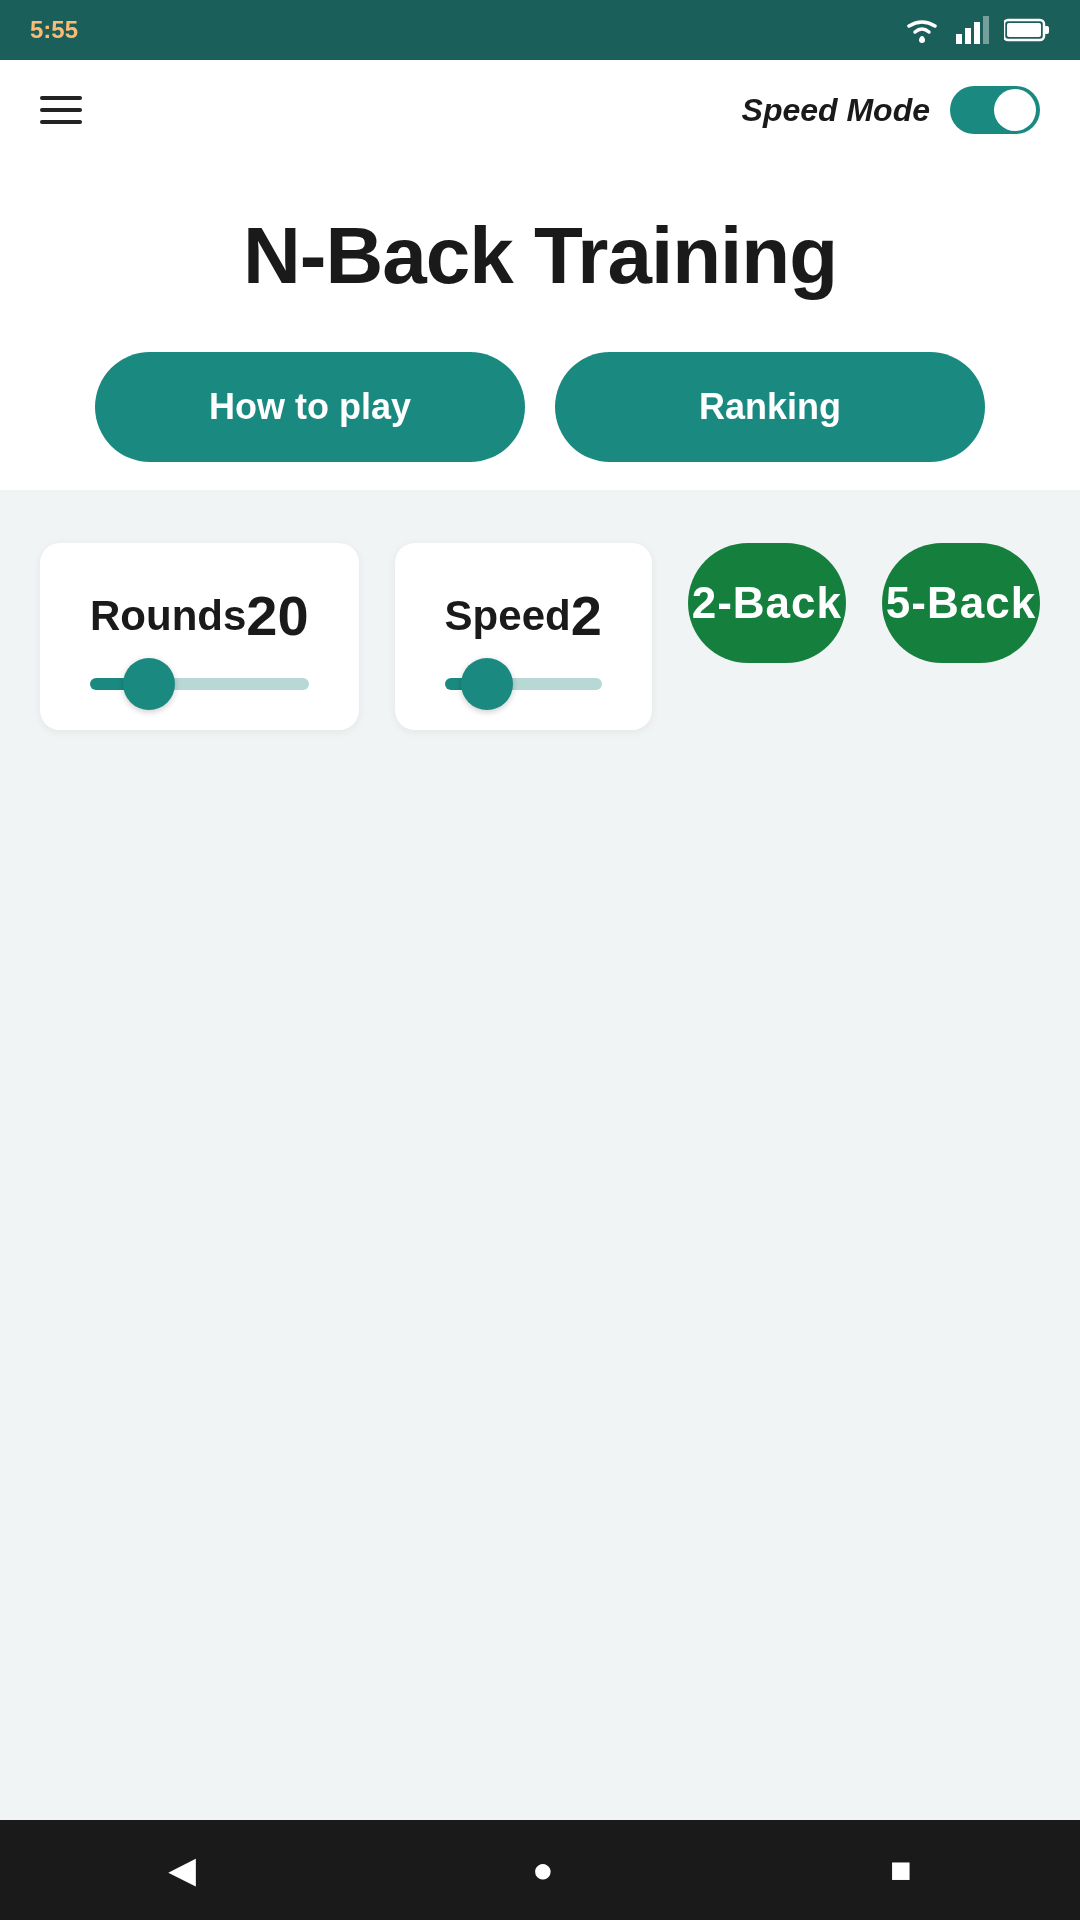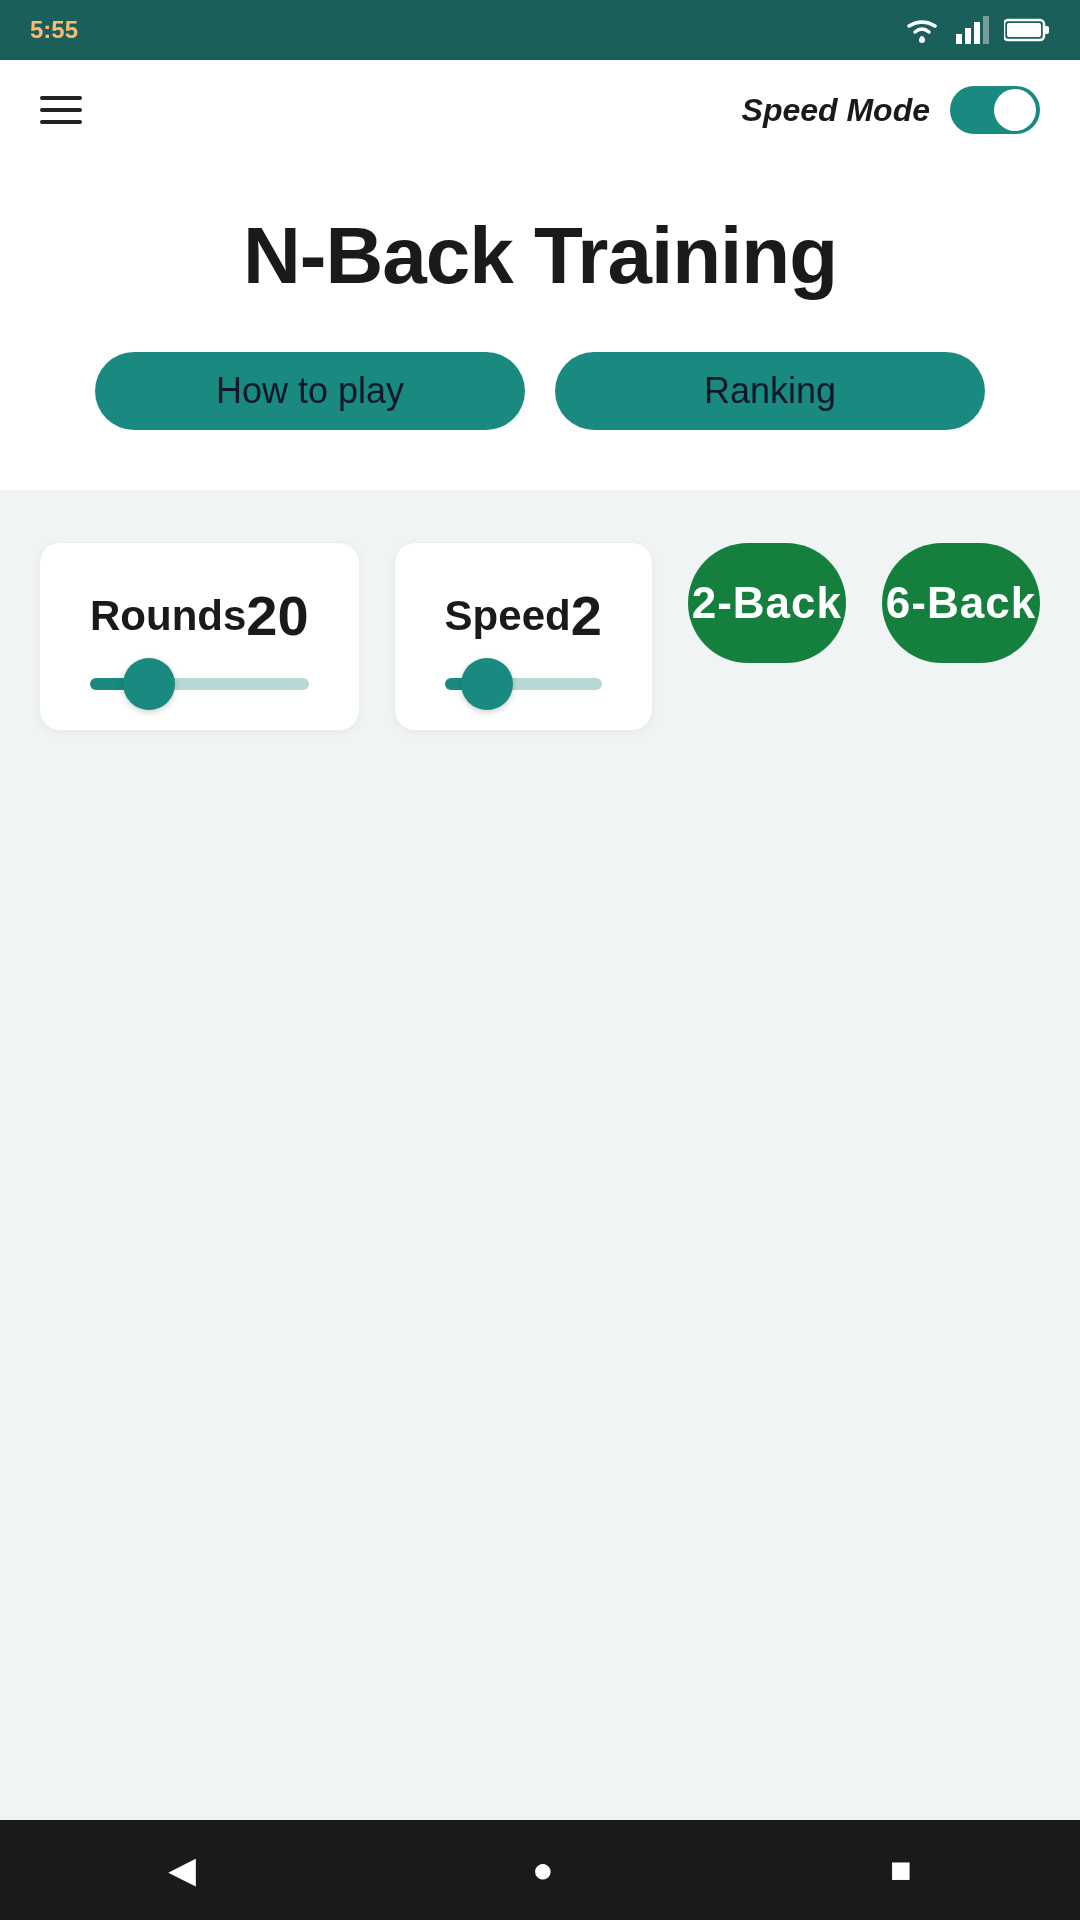--- a/index.html
+++ b/index.html
@@ -100,46 +100,46 @@
       background-color: white;
       border-radius: 50%;
       position: absolute;
       top: 3px;
       right: 4px;
     }
 
     
     .hero-section {
       background-color: white;
-      padding: 50px 40px 60px;
+      padding: 50px 40px 28px;
       text-align: center;
     }
 
     .app-title {
       font-size: 80px;
       font-weight: 900;
       color: #1a1a1a;
       letter-spacing: -1px;
       margin-bottom: 50px;
     }
 
     .hero-buttons {
       display: flex;
       gap: 30px;
       justify-content: center;
     }
 
     .hero-btn {
       flex: 1;
       max-width: 430px;
-      height: 78px;
+      height: 110px;
       background-color: #1a8a80;
-      color: #0f172a;
+      color: #ffffff;
       font-size: 36px;
-      font-weight: 400;
+      font-weight: 700;
       border: none;
       border-radius: 55px;
       cursor: pointer;
       display: flex;
       align-items: center;
       justify-content: center;
     }
 
     
     .main-content {
@@ -332,21 +332,21 @@
       <div class="slider-track slider-track-speed">
         <div class="slider-thumb"></div>
         <div class="slider-tick" style="left: 52%;"></div>
         <div class="slider-tick" style="left: 76%;"></div>
       </div>
     </div>
   </div>
 
   <button class="back-btn">2-Back</button>
 
-  <button class="back-btn">6-Back</button>
+  <button class="back-btn">5-Back</button>
 
 
 
 </div>
 
 <div class="bottom-nav">
   <button class="nav-btn">
     <span style="color:white; font-size:36px;">◀</span>
   </button>
   <button class="nav-btn">

